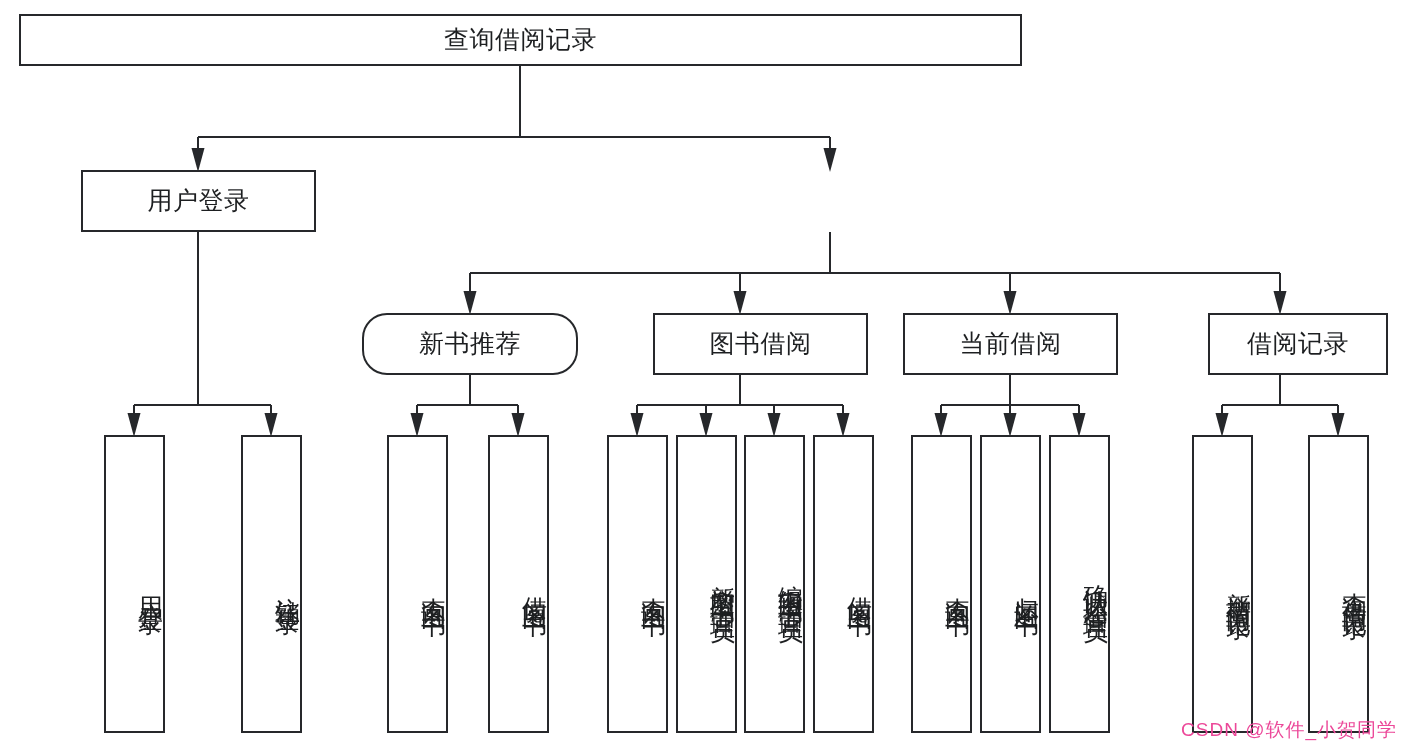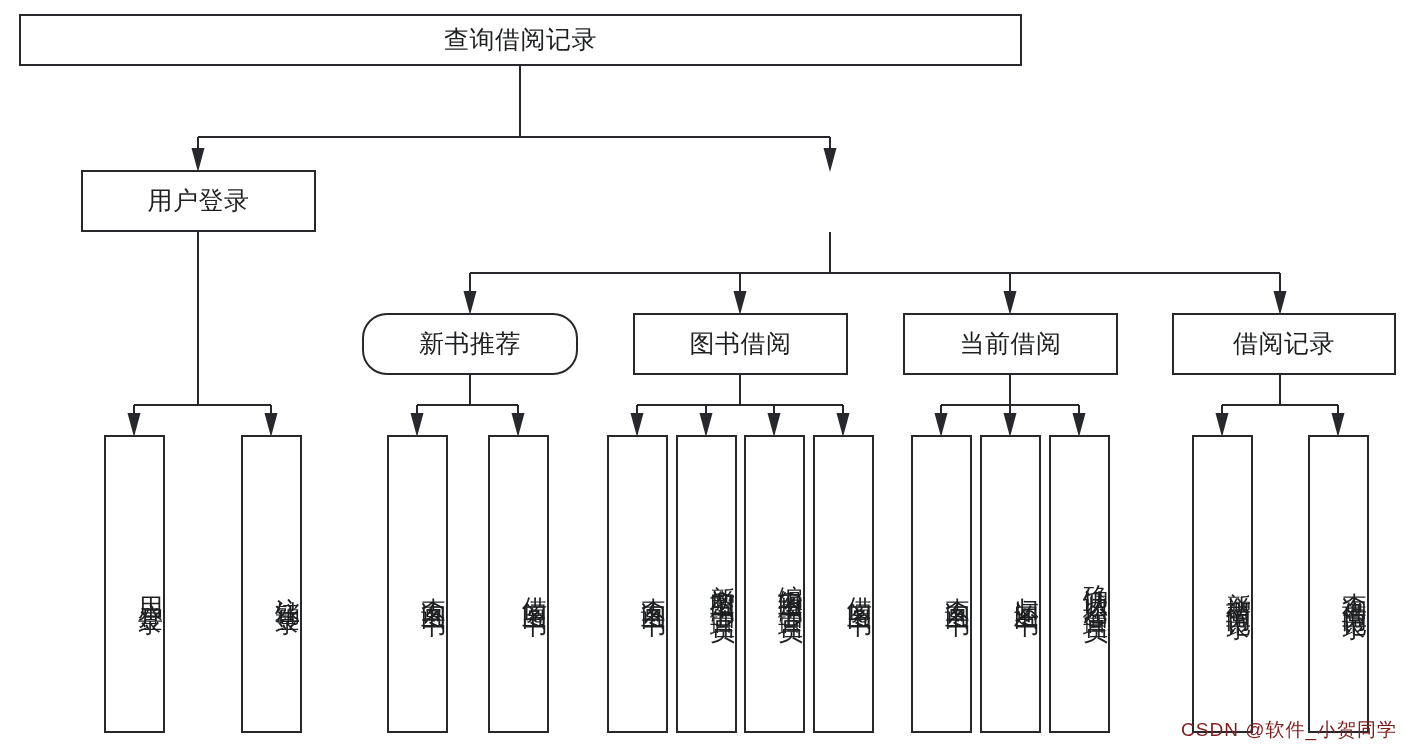--- a/index.html
+++ b/index.html
@@ -59,21 +59,21 @@
   .node-v .vlabel {
     writing-mode: vertical-rl;
     text-orientation: upright;
     white-space: nowrap;
   }
   #watermark {
     position: absolute;
     right: 8px;
     bottom: 4px;
     font-size: 19px;
-    color: #7f1d1d;
+    color: #ec4899;
     letter-spacing: 1px;
     z-index: 5;
     white-space: nowrap;
   }
 </style>
 </head>
 <body>
 
 <div id="diagram-canvas">
 
@@ -153,23 +153,23 @@
       <polygon points="1215.5,413 1228.5,413 1222,437"></polygon>
       <polygon points="1331.5,413 1344.5,413 1338,437"></polygon>
     </g>
   </svg>
 
   <div class="node node-h node-root" style="left:19px; top:14px; width:1003px; height:52px;">查询借阅记录</div>
 
   <div class="node node-h" style="left:81px; top:170px; width:235px; height:62px;">用户登录</div>
 
   <div class="node node-h" style="left:362px; top:313px; width:216px; height:62px;border-radius:25px;">新书推荐</div>
-  <div class="node node-h" style="left:633px; top:313px; width:215px; height:62px;">图书借阅</div>
+  <div class="node node-h" style="left:653px; top:313px; width:215px; height:62px;">图书借阅</div>
   <div class="node node-h" style="left:903px; top:313px; width:215px; height:62px;">当前借阅</div>
-  <div class="node node-h" style="left:1172px; top:313px; width:224px; height:62px;">借阅记录</div>
+  <div class="node node-h" style="left:1208px; top:313px; width:180px; height:62px;">借阅记录</div>
 
   <div class="node node-v" style="left:104px; top:435px; width:61px; height:298px;">
     <span class="vlabel">用户登录</span>
   </div>
   <div class="node node-v" style="left:241px; top:435px; width:61px; height:298px;">
     <span class="vlabel">注销登录</span>
   </div>
 
   <div class="node node-v" style="left:387px; top:435px; width:61px; height:298px;">
     <span class="vlabel">查询图书</span>

